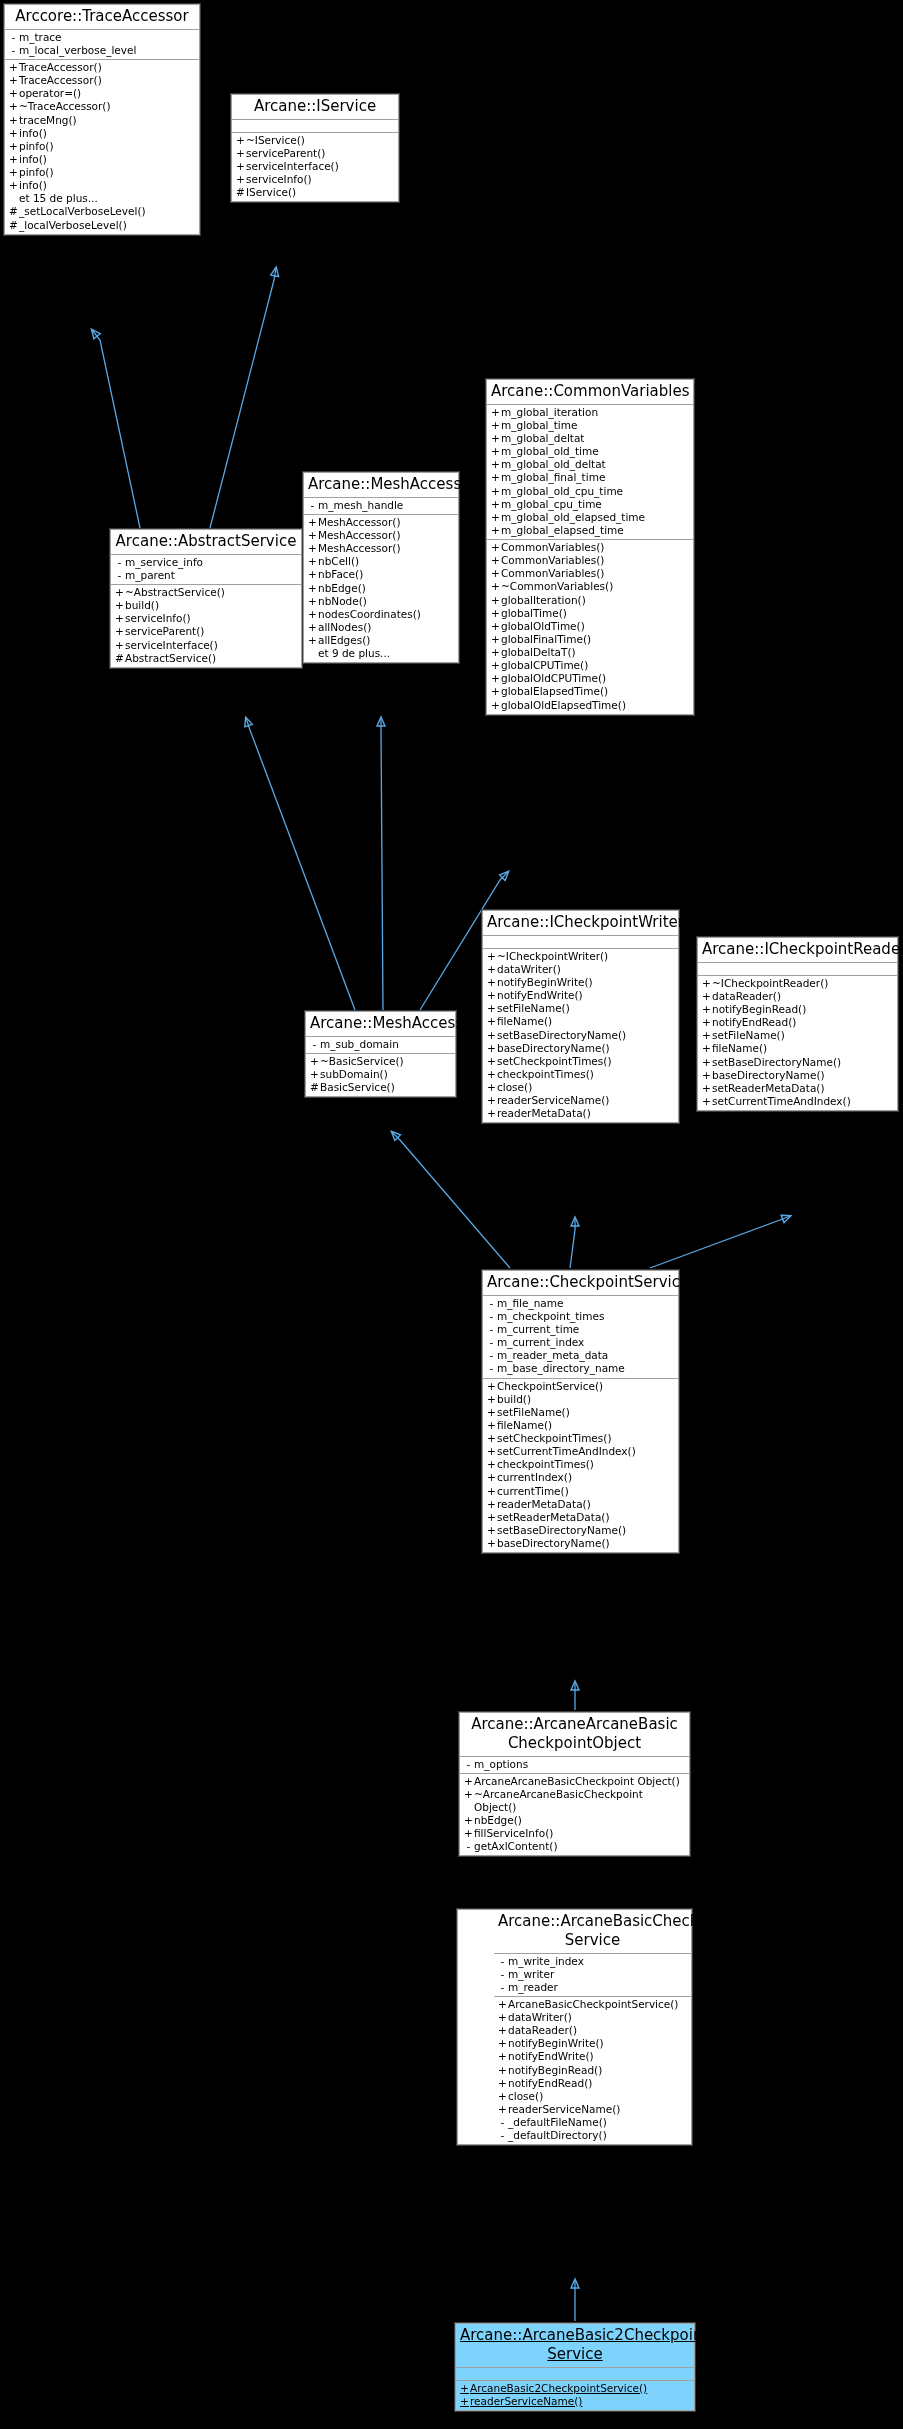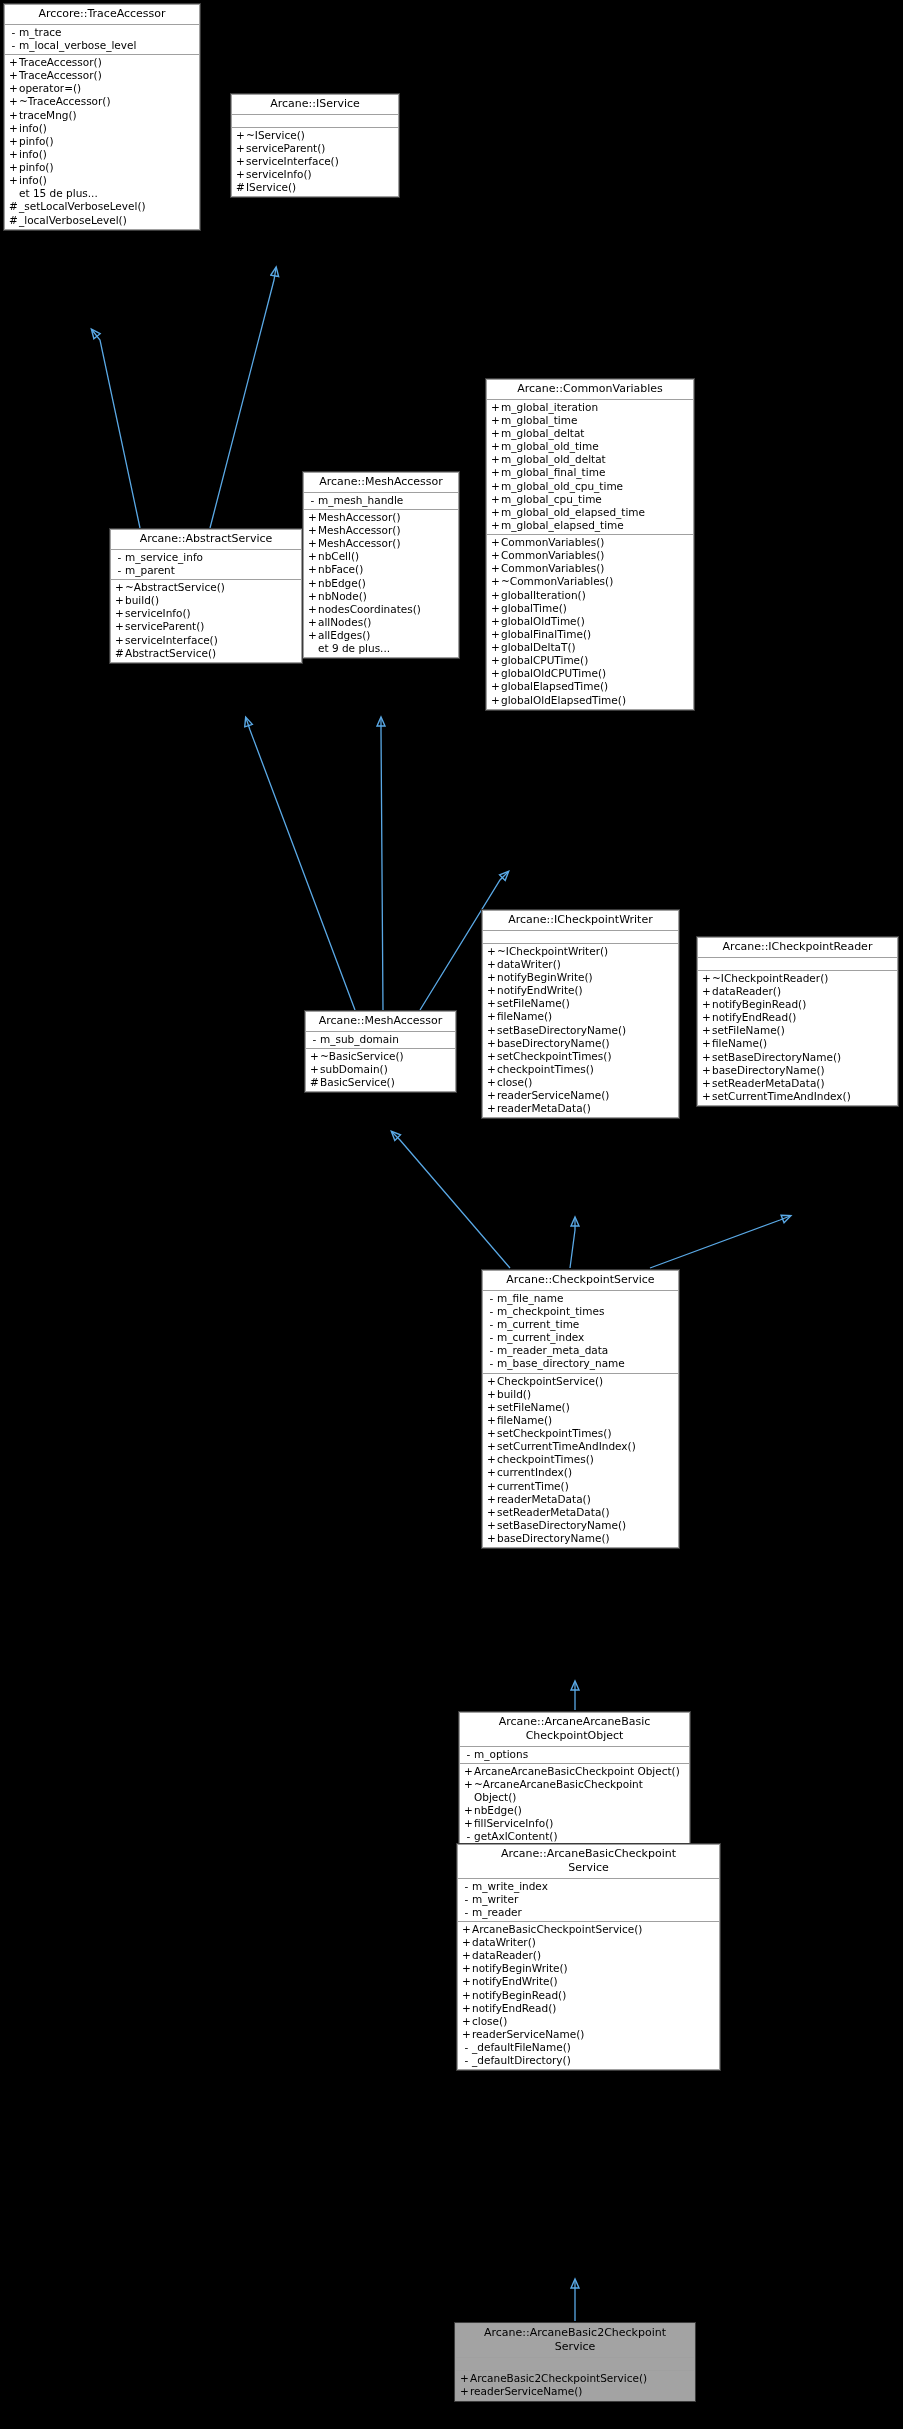--- a/index.html
+++ b/index.html
@@ -24,27 +24,28 @@
     position:absolute;
     box-sizing:border-box;
     background:#ffffff;
     border:1px solid #a0a0a0;
     box-shadow:0 0 0 1px #3c3c3c;
     font-size:10.5px;
     line-height:1.25;
     z-index:5;
   }
   .uml-class.highlight{
-    background:#a3a3a3;
+    background:#7dd3fc;
+    text-decoration:underline;
   }
   .uml-title{
     text-align:center;
     padding:2px 4px 3px 4px;
     border-bottom:1px solid #a0a0a0;
-    font-size:11px;
+    font-size:15px;
     white-space:pre-line;
   }
   .uml-section{
     border-bottom:1px solid #a0a0a0;
     padding:1px 0 2px 0;
   }
   .uml-section:last-child{border-bottom:none;}
   .uml-section.empty{height:9px;}
   .uml-row{
     display:flex;
@@ -624,21 +625,21 @@
           <div class="uml-row">
             <span class="uml-vis">+</span>
             <span class="uml-name">fillServiceInfo()</span>
           </div>
           <div class="uml-row">
             <span class="uml-vis">-</span>
             <span class="uml-name">getAxlContent()</span>
           </div>
         </div>
       </div>
-      <div class="uml-class" style="left: 457px; top: 1844px; width: 263px;">
+      <div class="uml-class" style="left: 457px; top: 1909px; width: 235px; padding-left: 36px;">
         <div class="uml-title">Arcane::ArcaneBasicCheckpoint
 Service</div>
         <div class="uml-section">
           <div class="uml-row">
             <span class="uml-vis">-</span>
             <span class="uml-name">m_write_index</span>
           </div>
           <div class="uml-row">
             <span class="uml-vis">-</span>
             <span class="uml-name">m_writer</span>

